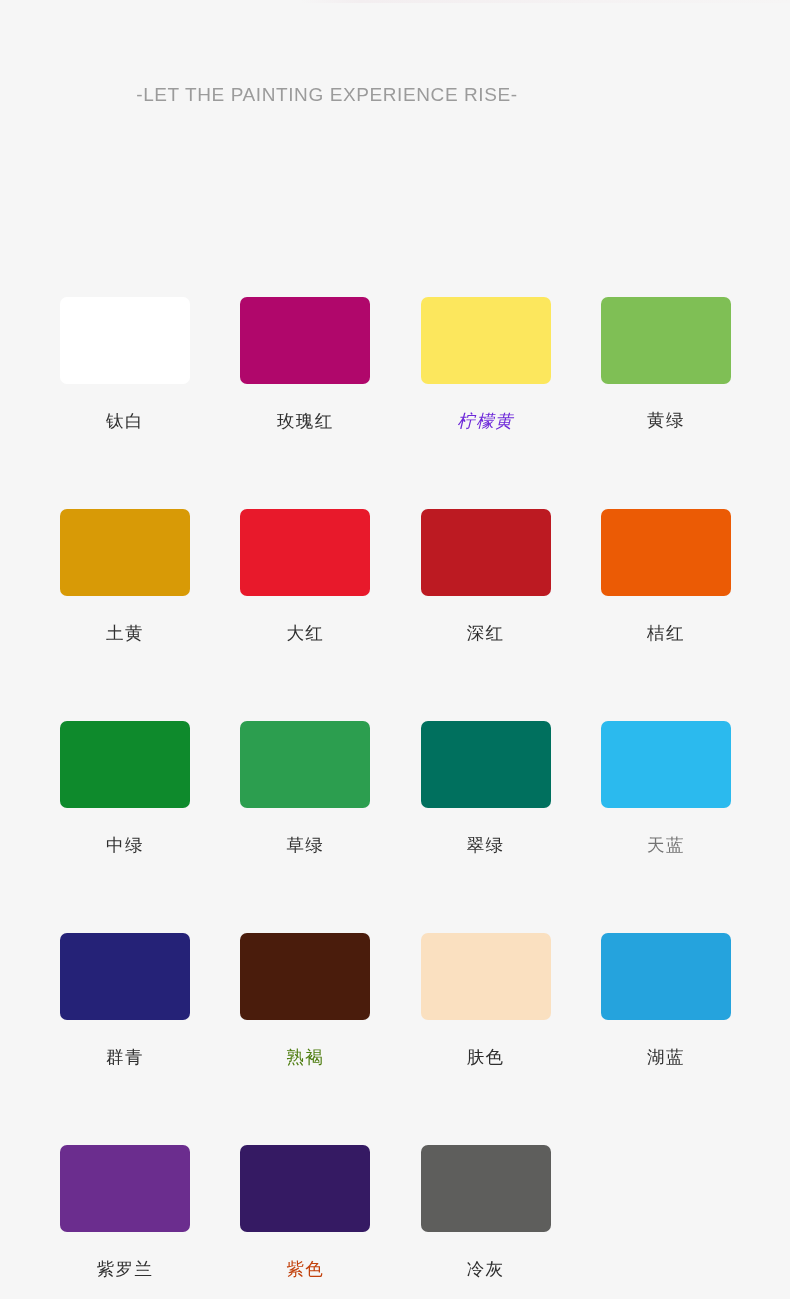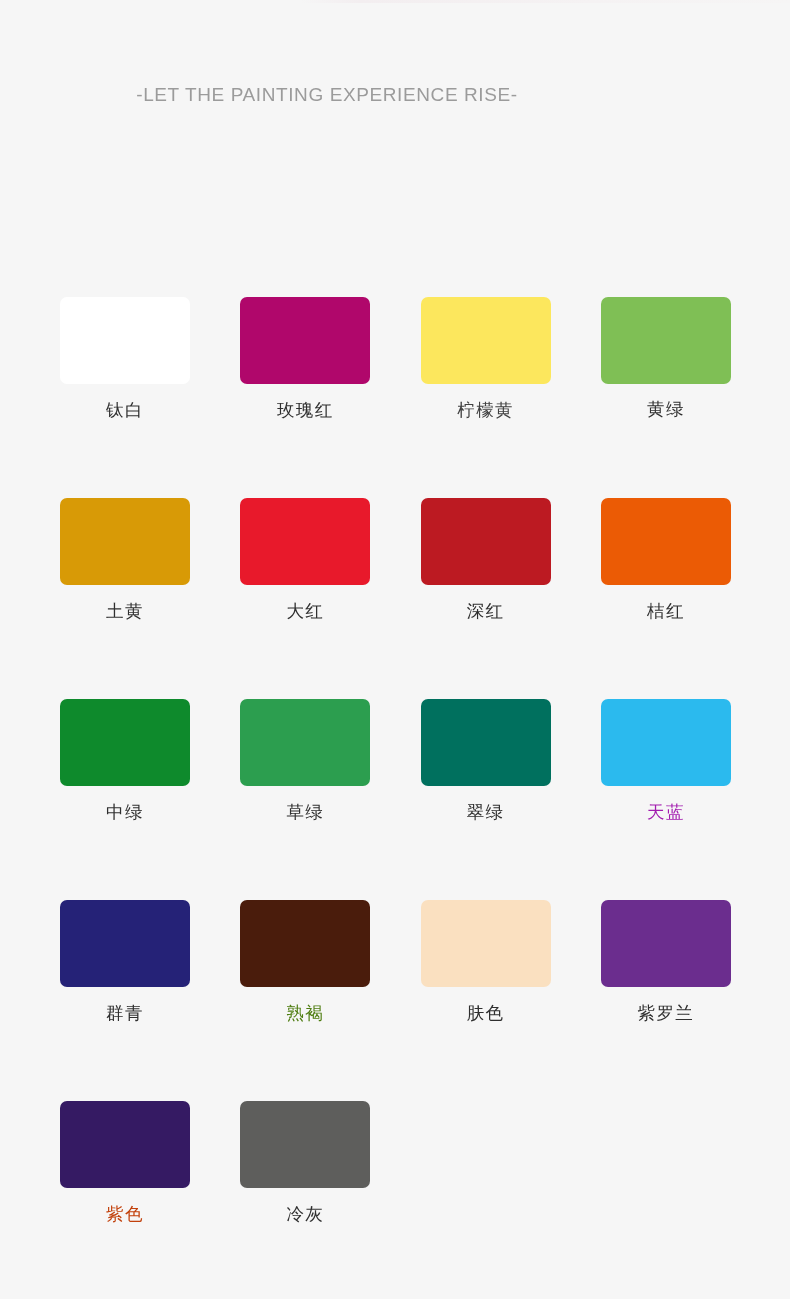--- a/index.html
+++ b/index.html
@@ -58,21 +58,21 @@
     flex-direction: column;
     align-items: center;
   }
   .swatch-chip {
     width: 130px;
     height: 87px;
     border-radius: 7px;
     display: block;
   }
   .swatch-label {
-    margin-top: 14px;
+    margin-top: 25px;
     font-size: 17.5px;
     line-height: 24px;
     color: #2f2f2f;
     letter-spacing: 1.4px;
     text-align: left;
     white-space: nowrap;
     font-family: "DejaVu Sans", "Liberation Sans", sans-serif;
   }
 </style>
 </head>
@@ -88,21 +88,21 @@
       <div class="swatch-cell">
         <div class="swatch-chip" style="background: rgb(255, 255, 255);"></div>
         <div class="swatch-label" style="color: rgb(47, 47, 47);">钛白</div>
       </div>
       <div class="swatch-cell">
         <div class="swatch-chip" style="background: rgb(176, 7, 107);"></div>
         <div class="swatch-label" style="color: rgb(47, 47, 47);">玫瑰红</div>
       </div>
       <div class="swatch-cell">
         <div class="swatch-chip" style="background: rgb(252, 231, 93);"></div>
-        <div class="swatch-label" style="color: #404040;">柠檬黄</div>
+        <div class="swatch-label" style="color: #6d28d9; font-style: italic;">柠檬黄</div>
       </div>
       <div class="swatch-cell">
         <div class="swatch-chip" style="background: rgb(127, 191, 85);"></div>
         <div class="swatch-label" style="color: rgb(47, 47, 47); font-family: Liberation Mono, monospace;">黄绿</div>
       </div>
       <div class="swatch-cell">
         <div class="swatch-chip" style="background: rgb(216, 154, 6);"></div>
         <div class="swatch-label" style="color: rgb(47, 47, 47);">土黄</div>
       </div>
       <div class="swatch-cell">
@@ -124,33 +124,37 @@
       <div class="swatch-cell">
         <div class="swatch-chip" style="background: rgb(44, 158, 79);"></div>
         <div class="swatch-label" style="color: rgb(47, 47, 47);">草绿</div>
       </div>
       <div class="swatch-cell">
         <div class="swatch-chip" style="background: rgb(0, 112, 94);"></div>
         <div class="swatch-label" style="color: rgb(47, 47, 47);">翠绿</div>
       </div>
       <div class="swatch-cell">
         <div class="swatch-chip" style="background: rgb(43, 186, 238);"></div>
-        <div class="swatch-label" style="color: #a21caf;">天蓝</div>
+        <div class="swatch-label" style="color: #737373;">天蓝</div>
       </div>
       <div class="swatch-cell">
         <div class="swatch-chip" style="background: rgb(37, 34, 119);"></div>
         <div class="swatch-label" style="color: rgb(47, 47, 47);">群青</div>
       </div>
       <div class="swatch-cell">
         <div class="swatch-chip" style="background: rgb(74, 28, 12);"></div>
         <div class="swatch-label" style="color: #4d7c0f;">熟褐</div>
       </div>
       <div class="swatch-cell">
         <div class="swatch-chip" style="background: rgb(250, 224, 192);"></div>
         <div class="swatch-label" style="color: rgb(47, 47, 47);">肤色</div>
+      </div>
+      <div class="swatch-cell">
+        <div class="swatch-chip" style="background: rgb(37, 163, 221);"></div>
+        <div class="swatch-label" style="color: rgb(47, 47, 47);">湖蓝</div>
       </div>
       <div class="swatch-cell">
         <div class="swatch-chip" style="background: rgb(107, 45, 142);"></div>
         <div class="swatch-label" style="color: rgb(47, 47, 47);">紫罗兰</div>
       </div>
       <div class="swatch-cell">
         <div class="swatch-chip" style="background: rgb(53, 26, 99);"></div>
         <div class="swatch-label" style="color: #c2410c;">紫色</div>
       </div>
       <div class="swatch-cell">

